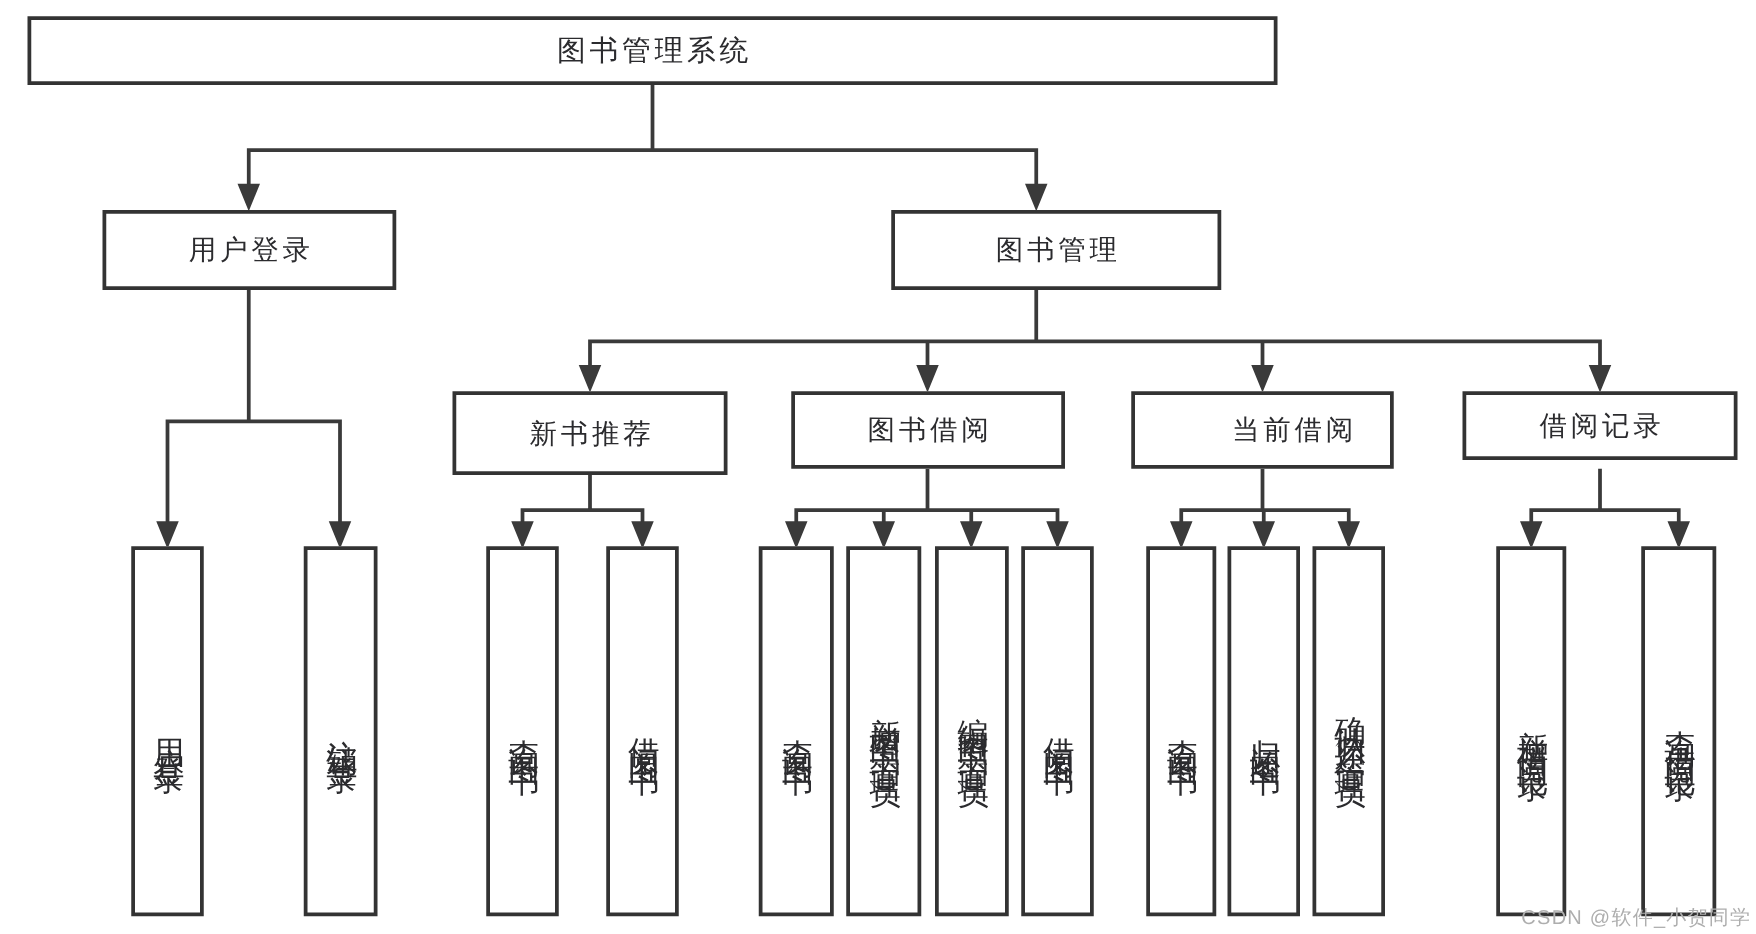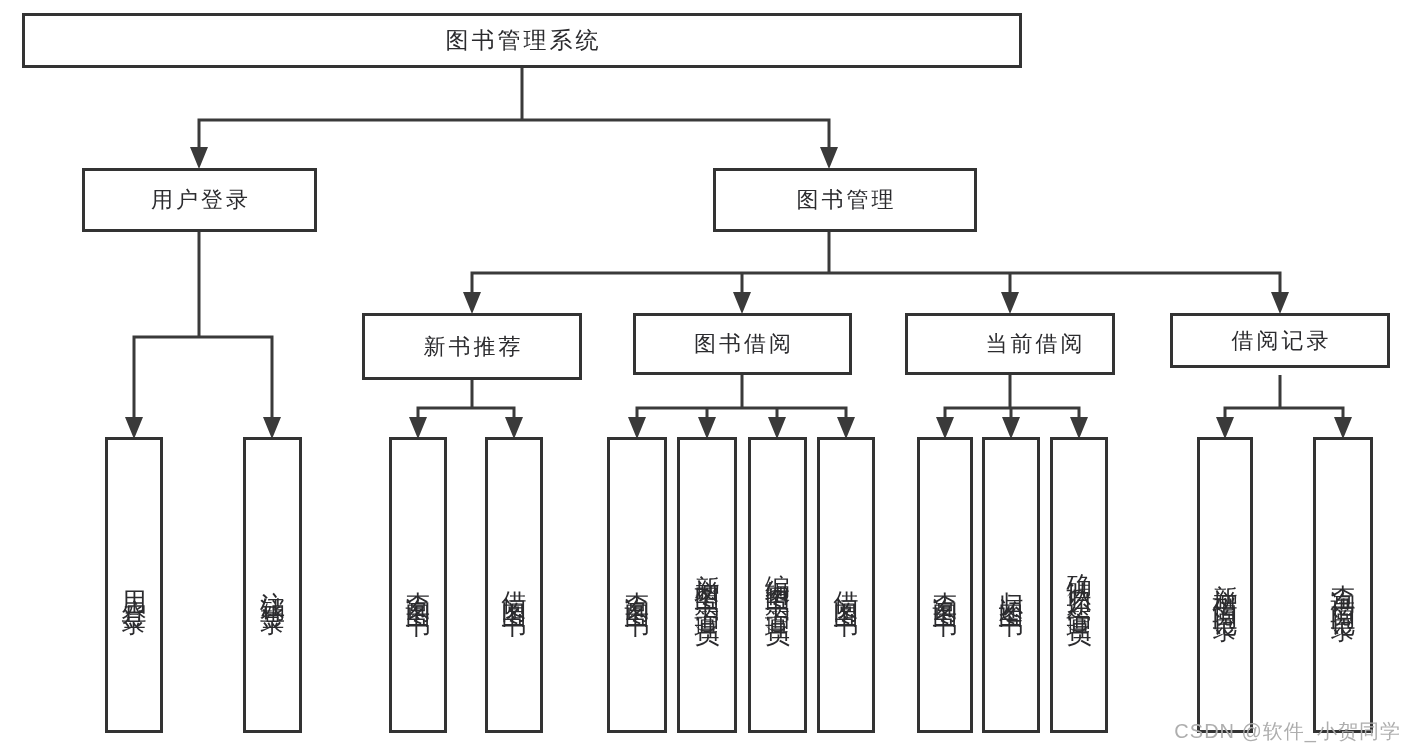--- a/index.html
+++ b/index.html
@@ -44,21 +44,21 @@
     letter-spacing: 7px;
     line-height: 1;
   }
   .box.root .lbl {
     font-size: 23px;
   }
   .watermark {
     position: absolute;
     right: 4px;
     bottom: 2px;
-    font-size: 20px;
+    font-size: 16px;
     color: #aeaeae;
     letter-spacing: 1px;
     white-space: nowrap;
     z-index: 5;
   }
 </style>
 </head>
 <body>
 
 <div class="stage">

